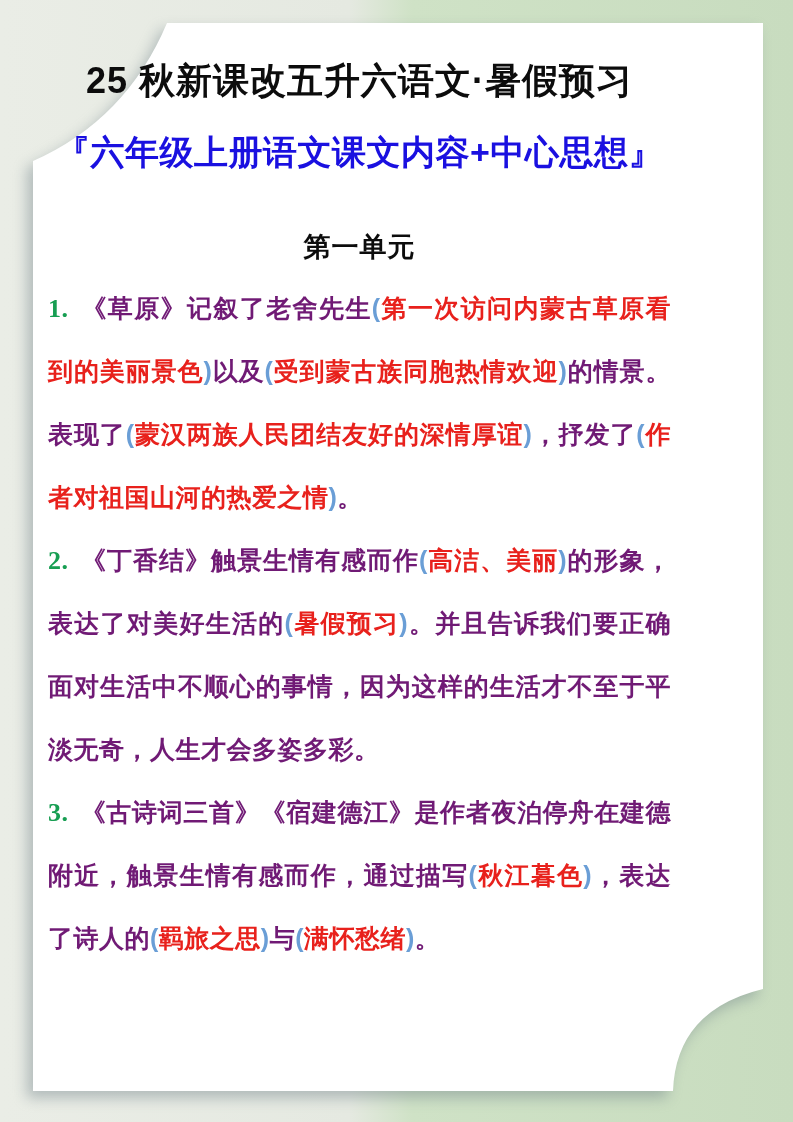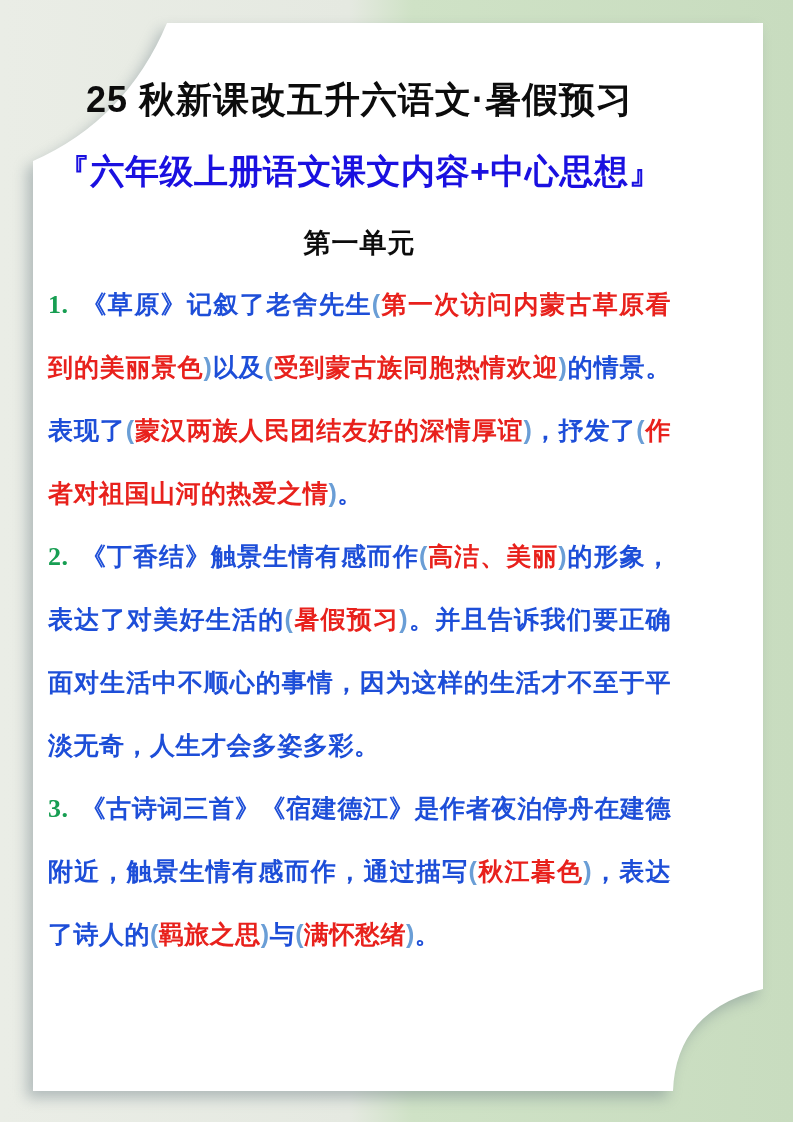--- a/index.html
+++ b/index.html
@@ -7,45 +7,45 @@
     width:793px;height:1122px;overflow:hidden;position:relative;
     font-family:"Liberation Sans",sans-serif;
     background:linear-gradient(to right,#eaede6 0%,#e5e9e1 44%,#cfe2c6 52%,#c8dcbf 100%);
   }
   .card-svg{
     position:absolute;left:33px;top:23px;width:730px;height:1068px;
     filter:drop-shadow(-6px 7px 7px rgba(108,126,136,0.45));
   }
   .card-svg path{fill:#ffffff;}
   .content{
-    position:absolute;left:33px;top:34px;width:654px;height:1068px;
+    position:absolute;left:33px;top:15px;width:654px;height:1068px;
     box-sizing:border-box;padding:0 16px 0 15px;color:#0c0c0c;
   }
   h1.title{
     margin:45px 0 0 0;font-size:36px;line-height:42px;font-weight:bold;
     text-align:center;letter-spacing:1px;color:#0c0c0c;
   }
   h2.subtitle{
     margin:30px 0 0 0;font-size:34px;line-height:40px;font-weight:bold;
     text-align:center;color:#1a10e0;letter-spacing:0.5px;
   }
   h3.unit{
-    margin:36px 0 0 0;font-size:27px;line-height:32px;font-weight:bold;
+    margin:59px 0 0 0;font-size:27px;line-height:32px;font-weight:bold;
     text-align:center;color:#0c0c0c;letter-spacing:1px;
   }
   .items{margin-top:14px;}
   p.item{
     margin:0;font-size:25px;line-height:63px;font-weight:bold;
     text-align:justify;text-justify:inter-ideograph;letter-spacing:0.5px;
   }
   .num{
     font-family:"Liberation Serif",serif;font-weight:bold;
     color:#179e52;font-size:26px;margin-right:12px;
   }
-  .seg-k{color:#1d4ed8;}
+  .seg-k{color:#701a75;}
   .seg-r{color:#e8211c;}
   .seg-p{color:#6a9ed6;font-weight:bold;}
 </style>
 </head>
 <body>
 
 <svg class="card-svg" viewBox="0 0 730 1068" aria-hidden="true">
   <path d="M 134 0 H 730 V 966 Q 643 987 640 1068 H 0 V 138 Q 93 97 134 0 Z"></path>
 </svg>
 

